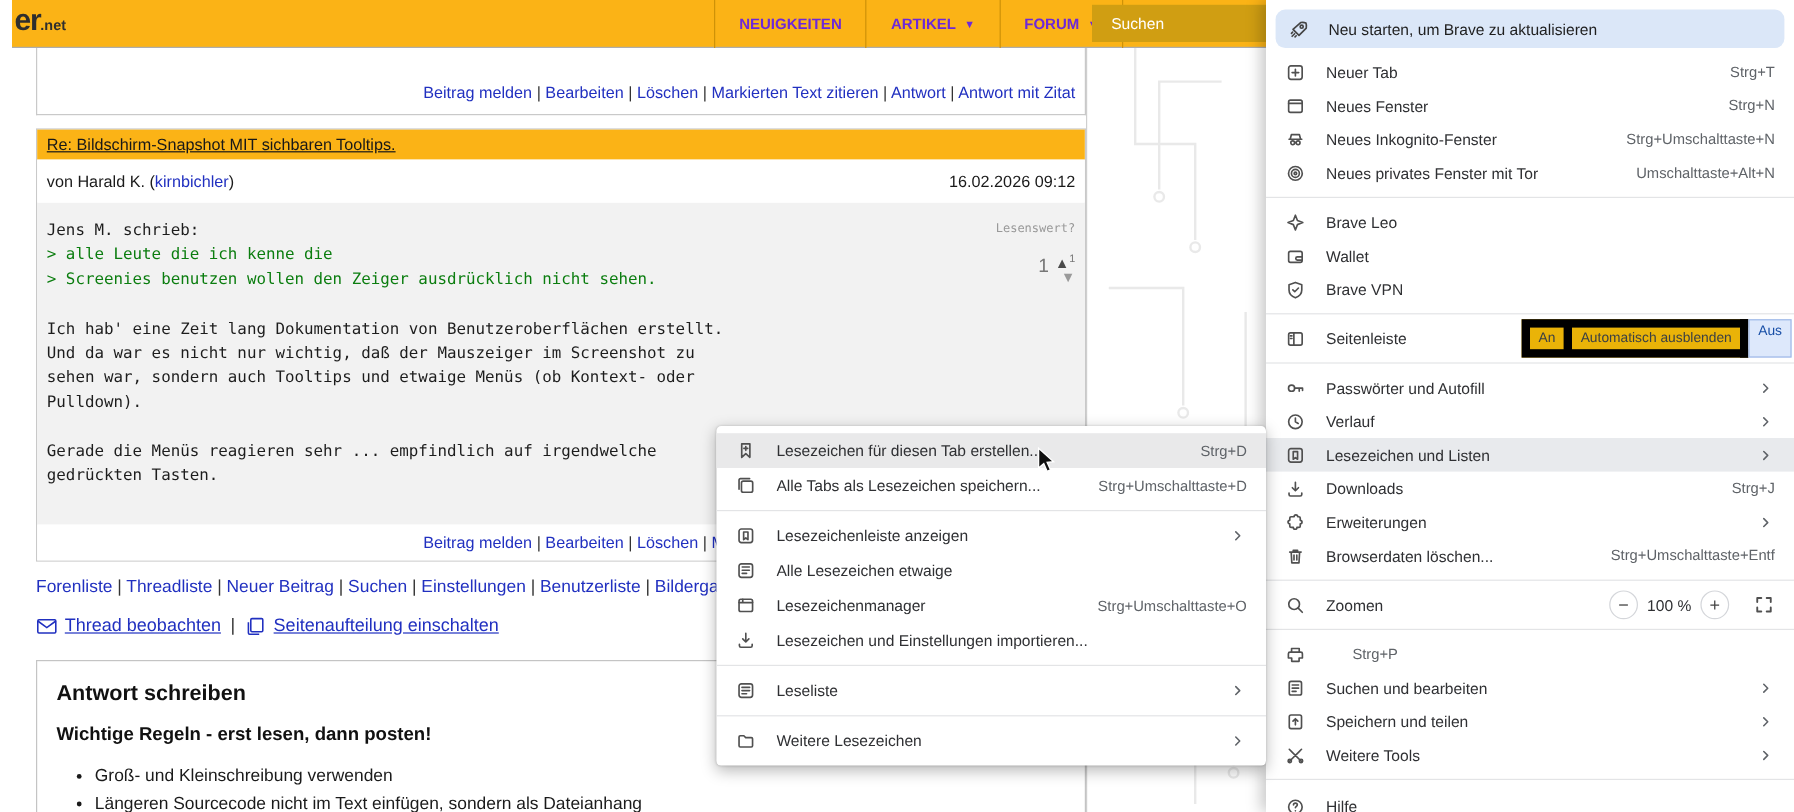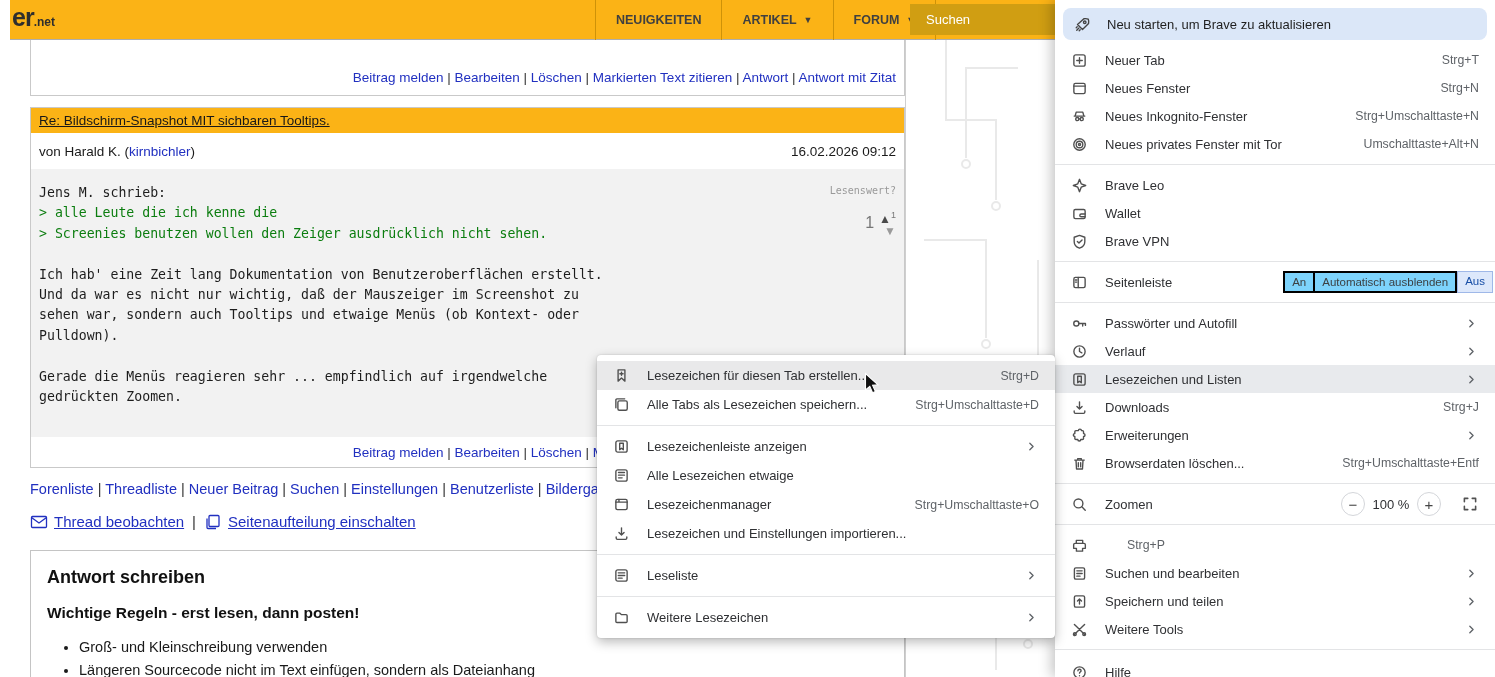--- a/index.html
+++ b/index.html
@@ -10,21 +10,21 @@
   }
 
   
   .site-header { position:absolute; left:10px; top:0; right:0; height:40px;
     background:#FBB316; border-bottom:1px solid #ADADAD; }
   .logo { position:absolute; left:2px; top:3px; white-space:nowrap; color:#2e2e2e; cursor:pointer;}
   .logo .big { font-size:25px; font-weight:bold; letter-spacing:-1px; }
   .logo .small { font-size:12px; font-weight:bold; }
   .site-nav { position:absolute; left:585px; top:0; height:40px; display:flex; }
   .nav-item { display:flex; align-items:center; padding:0 20px; font-size:12.5px;
-    font-weight:bold; color:#404040; border-left:1px solid #CE9208; cursor:pointer; }
+    font-weight:bold; color:#6d28d9; border-left:1px solid #CE9208; cursor:pointer; }
   .nav-item:last-child { border-right:1px solid #CE9208; }
   .nav-item .caret { font-size:9px; margin-left:7px; }
   .search-box { position:absolute; left:900px; top:4px; width:175px; height:31px;
     background:#D09E12; color:#fff; font-size:13px; display:flex; align-items:center;
     padding-left:16px; cursor:text; }
 
   
   .plink { color:#2130C0; cursor:pointer; }
   .lsep { color:#333; }
 
@@ -94,21 +94,21 @@
   
   .brave-menu { position:absolute; left:1055px; top:0; width:440px; height:677px;
     background:#fff; z-index:4; padding-top:8px; overflow:hidden;
     box-shadow:-4px 0 12px rgba(0,0,0,.22); }
   .update-banner { margin:0 8px 6px; height:32px; border-radius:8px; background:#DBE7F8;
     display:flex; align-items:center; padding:0 11px; font-size:13px; color:#1f1f1f; cursor:pointer; }
   .update-banner .mi { width:17px; height:17px; margin-right:16px; display:flex; color:#444; }
   .update-banner .mi svg { width:100%; height:100%; }
 
   .seg { display:flex; font-size:11.5px; color:#3c4043; margin-right:-12px; }
-  .seg > div { border:2px solid #000000; padding:3px 7px; background:#7dd3fc; white-space:nowrap; cursor:pointer; }
+  .seg > div { border:7px solid #000000; padding:3px 7px; background:#eab308; white-space:nowrap; cursor:pointer; }
   .seg > div + div { border-left:none; }
   .seg .selected { background:#DDE8FB; border:1px solid #9FB8E8; color:#174EA6; }
 
   .zoom-ctrls { display:flex; align-items:center; }
   .circ { width:24px; height:24px; border:1px solid #D4D6DA; border-radius:50%;
     display:flex; align-items:center; justify-content:center; font-size:15px; color:#444; cursor:pointer; }
   .zoom-val { width:52px; text-align:center; font-size:13px; color:#2f3033; }
   .fs-icon { width:18px; height:18px; margin-left:20px; color:#505050; cursor:pointer; }
   .fs-icon svg { width:100%; height:100%; }
 
@@ -160,21 +160,21 @@
           <div class="bline">Jens M. schrieb:</div>
           <div class="bline quote">&gt; alle Leute die ich kenne die</div>
           <div class="bline quote">&gt; Screenies benutzen wollen den Zeiger ausdrücklich nicht sehen.</div>
           <div class="bline">&nbsp;</div>
           <div class="bline">Ich hab' eine Zeit lang Dokumentation von Benutzeroberflächen erstellt.</div>
           <div class="bline">Und da war es nicht nur wichtig, daß der Mauszeiger im Screenshot zu</div>
           <div class="bline">sehen war, sondern auch Tooltips und etwaige Menüs (ob Kontext- oder</div>
           <div class="bline">Pulldown).</div>
           <div class="bline">&nbsp;</div>
           <div class="bline">Gerade die Menüs reagieren sehr ... empfindlich auf irgendwelche</div>
-          <div class="bline">gedrückten Zoomen.</div>
+          <div class="bline">gedrückten Tasten.</div>
         </div>
       <div class="vote">
         <div class="lesenswert">Lesenswert?</div>
         <div class="vote-row">
           <span class="vote-num">1</span>
           <span class="arrows">
             <span class="arrow-up"><span>▲</span><sup>1</sup></span>
             <span class="arrow-down">▼</span>
           </span>
         </div>

